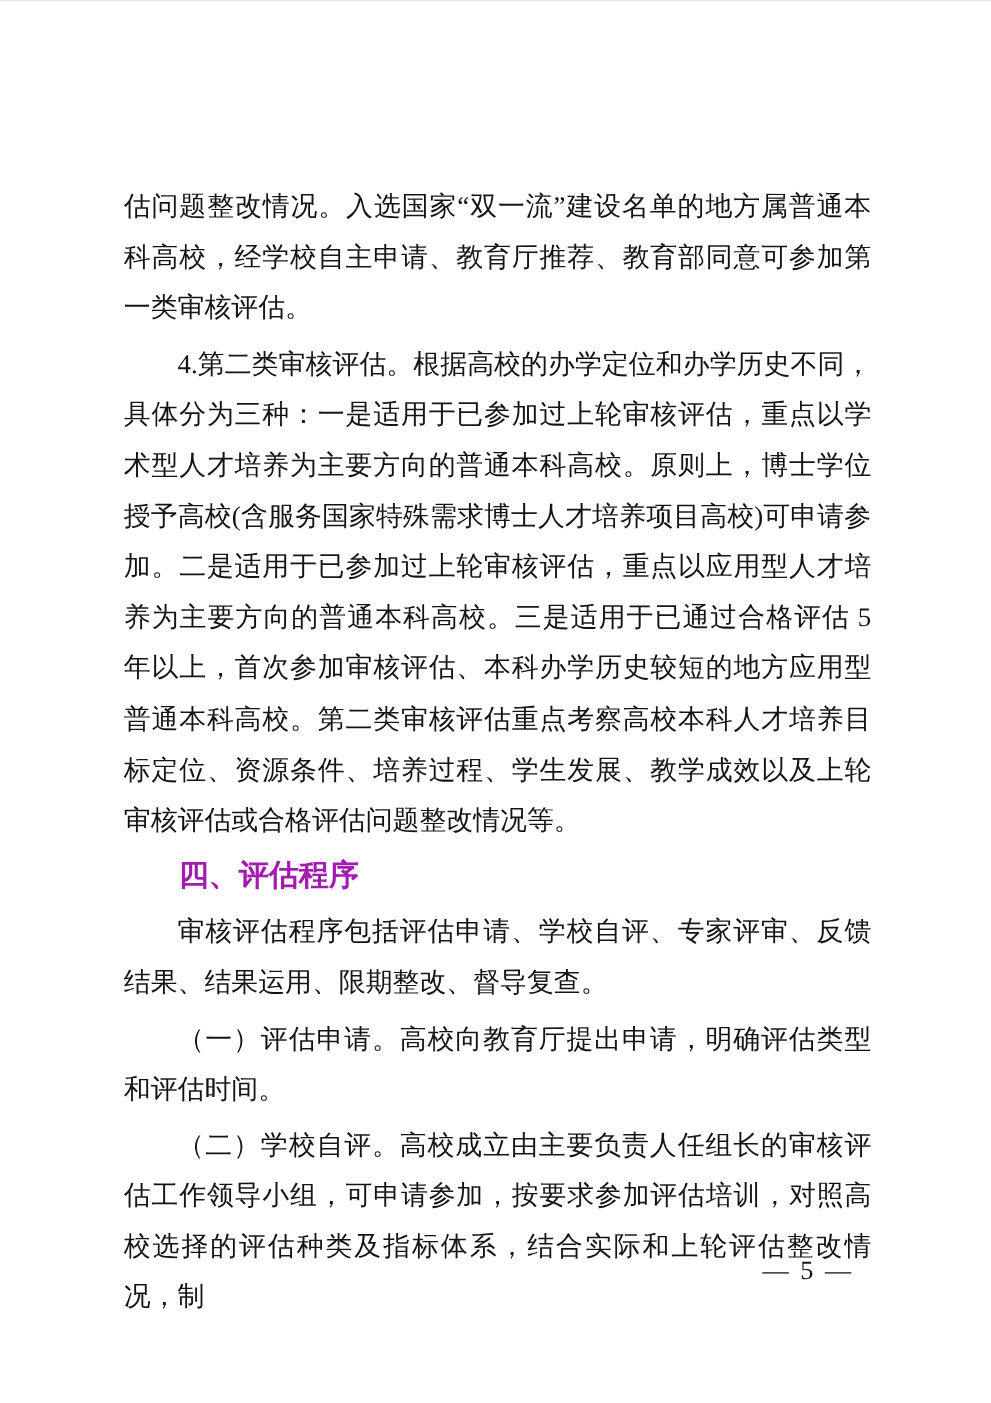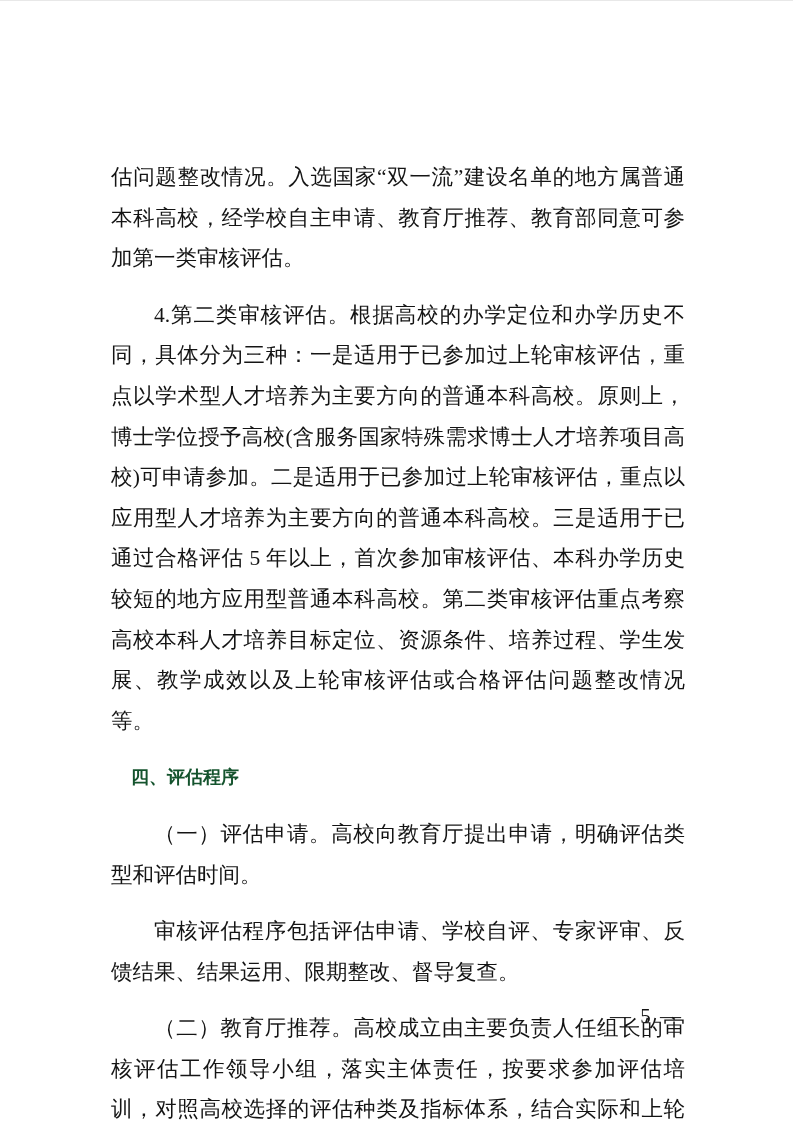--- a/index.html
+++ b/index.html
@@ -21,52 +21,52 @@
     top: 140px;
     width: 606px;
     font-family: "Liberation Serif", "DejaVu Serif", serif;
     font-size: 21.5px;
     line-height: 40.6px;
     color: #141414;
     text-align: justify;
     text-justify: inter-ideograph;
   }
   .content p {
-    margin: 16px;
+    margin: 4px;
     text-indent: 2em;
   }
   .content p.continued {
     text-indent: 0;
   }
   .content h2.section-heading {
     margin: 0;
     font-family: "Liberation Sans", "DejaVu Sans", sans-serif;
     font-weight: 700;
-    font-size: 18px;
+    font-size: 24px;
     line-height: 40.6px;
     text-indent: 2em;
-    color: #14532d;
+    color: #a21caf;
   }
   .page-number {
     position: absolute;
     top: 1000px;
     right: 110px;
     font-family: "Liberation Serif", "DejaVu Serif", serif;
     font-size: 21px;
     line-height: 30px;
     color: #141414;
     letter-spacing: 2px;
   }
 </style>
 </head>
 <body>
 
 <div class="page">
   <div class="content">
     <p class="continued">估问题整改情况。入选国家“双一流”建设名单的地方属普通本科高校，经学校自主申请、教育厅推荐、教育部同意可参加第一类审核评估。</p>
     <p>4.第二类审核评估。根据高校的办学定位和办学历史不同，具体分为三种：一是适用于已参加过上轮审核评估，重点以学术型人才培养为主要方向的普通本科高校。原则上，博士学位授予高校(含服务国家特殊需求博士人才培养项目高校)可申请参加。二是适用于已参加过上轮审核评估，重点以应用型人才培养为主要方向的普通本科高校。三是适用于已通过合格评估 5 年以上，首次参加审核评估、本科办学历史较短的地方应用型普通本科高校。第二类审核评估重点考察高校本科人才培养目标定位、资源条件、培养过程、学生发展、教学成效以及上轮审核评估或合格评估问题整改情况等。</p>
     <h2 class="section-heading">四、评估程序</h2>
+    <p>审核评估程序包括评估申请、学校自评、专家评审、反馈结果、结果运用、限期整改、督导复查。</p>
     <p>（一）评估申请。高校向教育厅提出申请，明确评估类型和评估时间。</p>
-    <p>审核评估程序包括评估申请、学校自评、专家评审、反馈结果、结果运用、限期整改、督导复查。</p>
-    <p>（二）教育厅推荐。高校成立由主要负责人任组长的审核评估工作领导小组，落实主体责任，按要求参加评估培训，对照高校选择的评估种类及指标体系，结合实际和上轮评估整改情况，制</p>
+    <p>（二）学校自评。高校成立由主要负责人任组长的审核评估工作领导小组，可申请参加，按要求参加评估培训，对照高校选择的评估种类及指标体系，结合实际和上轮评估整改情况，制</p>
   </div>
   <div class="page-number">— 5 —</div>
 </div>
 
 </body></html>

